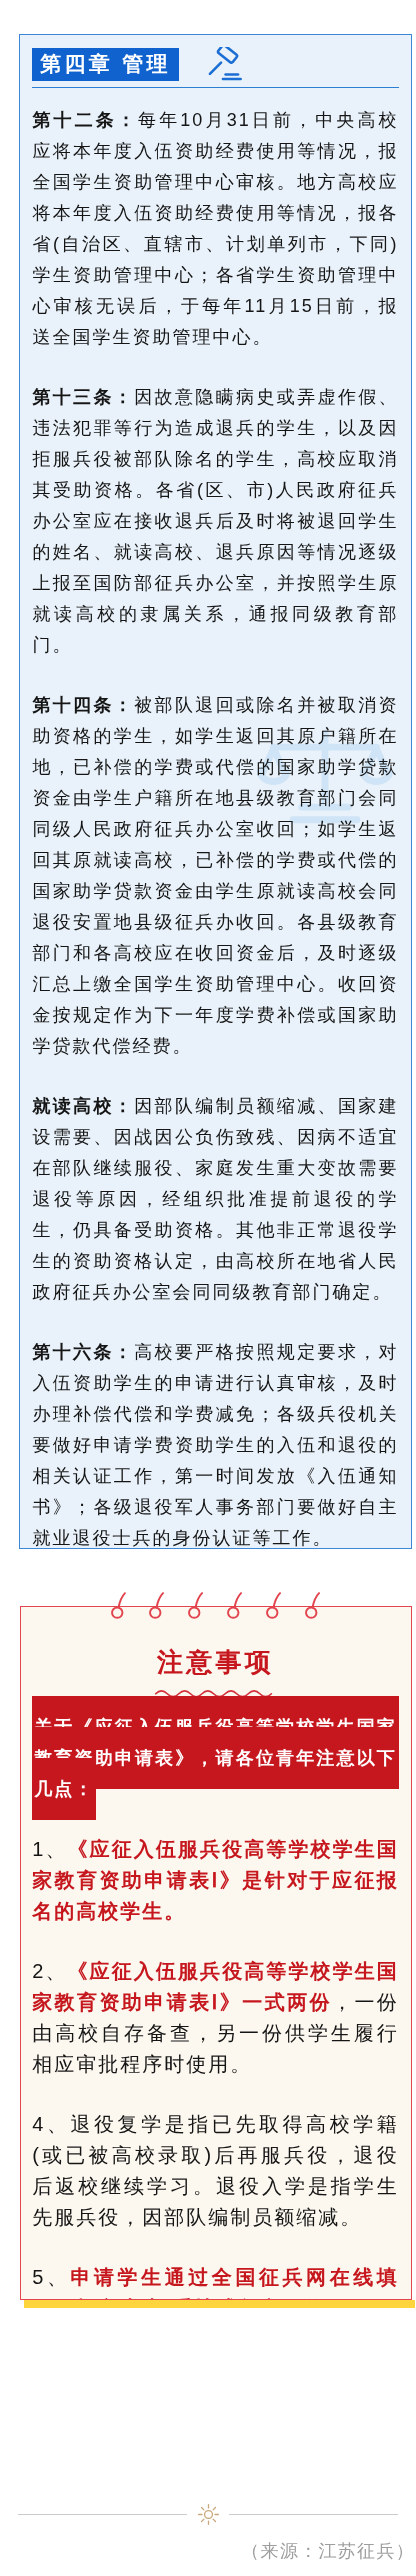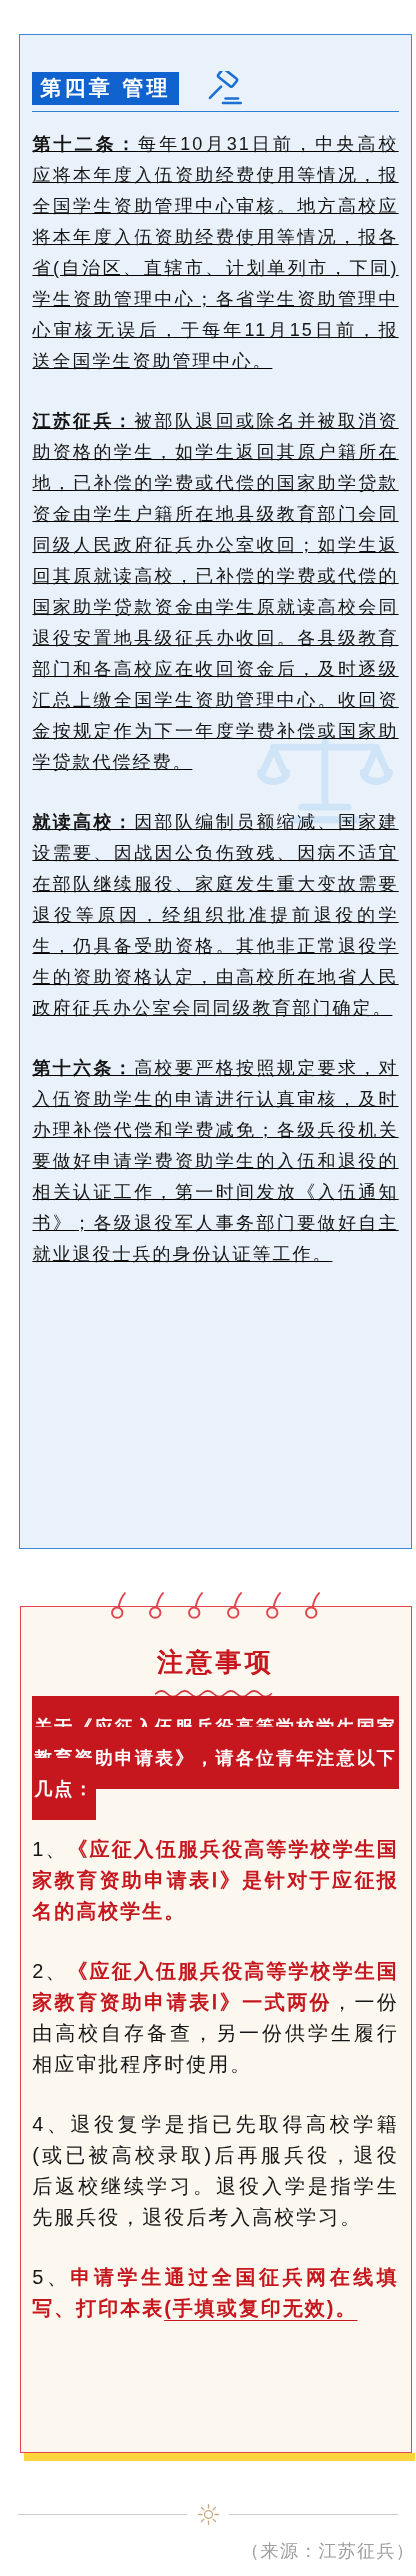--- a/index.html
+++ b/index.html
@@ -9,32 +9,32 @@
     --red_accent:#c6171e; --red_border:#e2454e; --notice_bg:#fcf8ef; --yellow_bar:#ffd53e;
     --divider_line:#cccccc; --sun_tan:#c9a87c; --source_text:#9e9e9e; --page_bg:#ffffff;
   }
   *{margin:0;padding:0;box-sizing:border-box;}
   body{background:#fff;font-family:"Liberation Sans", sans-serif;}
   .page{position:relative;width:416px;height:2576px;margin:0 auto;background:var(--page_bg);overflow:hidden;}
 
   
   .legal-box{position:absolute;left:19px;top:34px;width:393px;height:1515px;
     background:var(--blue_box_bg);border:1.3px solid var(--blue_border);padding:11.7px 12.4px 0;overflow:hidden;}
-  .chapter-header-row{display:flex;align-items:center;gap:25px;border-bottom:1.3px solid var(--header_rule);padding-bottom:4.6px;position:relative;z-index:1;margin-top:24px;}
+  .chapter-header-row{display:flex;align-items:center;gap:25px;border-bottom:1.3px solid var(--header_rule);padding-bottom:4.6px;position:relative;z-index:1;}
   .chapter-title{display:inline-block;background:var(--header_bg);color:var(--header_text);
     font-size:21px;font-weight:bold;letter-spacing:3.3px;padding:2px 7.8px 3.3px;white-space:nowrap;}
   .gavel{flex:0 0 auto;}
-  .articles{position:relative;z-index:1;margin-top:17px;text-decoration:underline;}
+  .articles{position:relative;z-index:1;margin-top:17px;}
   .article{font-size:18px;line-height:31px;letter-spacing:2px;color:var(--body_text);
     text-align:justify;margin:0 0 29px;}
   .article-label{font-weight:bold;}
   .watermark{position:absolute;right:14.3px;top:688px;width:144px;height:112px;z-index:0;pointer-events:none;}
 
   
-  .notice-box{position:absolute;left:19.5px;top:1606px;width:392px;height:847px;
+  .notice-box{position:absolute;left:19.5px;top:1606px;width:392px;height:694px;
     background:var(--notice_bg);border:1.3px solid var(--red_border);padding:0 11.7px;overflow:visible;}
   .notice-box::after{content:"";position:absolute;left:3.9px;right:-4.6px;bottom:-8.5px;height:7.8px;
     background:var(--yellow_bar);}
   .notice-inner{position:relative;width:100%;height:100%;overflow:hidden;}
   .coils{position:absolute;top:-15.6px;left:50%;transform:translateX(-50%);display:flex;gap:23.4px;z-index:2;}
   .coil{display:inline-block;line-height:0;}
   .notice-title{margin-top:38px;text-align:center;color:var(--red_accent);
     font-size:26px;font-weight:bold;letter-spacing:3.3px;}
   .wavy{display:block;margin:7.8px auto 0;}
   .notice-intro{margin-top:15.6px;font-size:18px;line-height:31px;letter-spacing:2px;text-align:justify;}
@@ -87,21 +87,22 @@
           <line x1="197" y1="40" x2="214" y2="78"></line>
           <path d="M176 78 A 21 15 0 0 0 218 78"></path>
           <line x1="78" y1="134" x2="152" y2="134"></line>
           <line x1="64" y1="154" x2="166" y2="154"></line>
         </g>
       </svg>
     </div>
 
     <div class="articles" id="articles">
         <p class="article"><b class="article-label">第十二条：</b><span class="article-text">每年10月31日前，中央高校应将本年度入伍资助经费使用等情况，报全国学生资助管理中心审核。地方高校应将本年度入伍资助经费使用等情况，报各省(自治区、直辖市、计划单列市，下同)学生资助管理中心；各省学生资助管理中心审核无误后，于每年11月15日前，报送全国学生资助管理中心。</span></p>
-        <p class="article"><b class="article-label">江苏征兵：</b><span class="article-text">被部队退回或除名并被取消资助资格的学生，如学生返回其原户籍所在地，已补偿的学费或代偿的国家助学贷款资金由学生户籍所在地县级教育部门会同同级人民政府征兵办公室收回；如学生返回其原就读高校，已补偿的学费或代偿的国家助学贷款资金由学生原就读高校会同退役安置地县级征兵办收回。各县级教育部门和各高校应在收回资金后，及时逐级汇总上缴全国学生资助管理中心。收回资金按规定作为下一年度学费补偿或国家助学贷款代偿经费。</span></p>
+        <p class="article"><b class="article-label">第十三条：</b><span class="article-text">因故意隐瞒病史或弄虚作假、违法犯罪等行为造成退兵的学生，以及因拒服兵役被部队除名的学生，高校应取消其受助资格。各省(区、市)人民政府征兵办公室应在接收退兵后及时将被退回学生的姓名、就读高校、退兵原因等情况逐级上报至国防部征兵办公室，并按照学生原就读高校的隶属关系，通报同级教育部门。</span></p>
+        <p class="article"><b class="article-label">第十四条：</b><span class="article-text">被部队退回或除名并被取消资助资格的学生，如学生返回其原户籍所在地，已补偿的学费或代偿的国家助学贷款资金由学生户籍所在地县级教育部门会同同级人民政府征兵办公室收回；如学生返回其原就读高校，已补偿的学费或代偿的国家助学贷款资金由学生原就读高校会同退役安置地县级征兵办收回。各县级教育部门和各高校应在收回资金后，及时逐级汇总上缴全国学生资助管理中心。收回资金按规定作为下一年度学费补偿或国家助学贷款代偿经费。</span></p>
         <p class="article"><b class="article-label">就读高校：</b><span class="article-text">因部队编制员额缩减、国家建设需要、因战因公负伤致残、因病不适宜在部队继续服役、家庭发生重大变故需要退役等原因，经组织批准提前退役的学生，仍具备受助资格。其他非正常退役学生的资助资格认定，由高校所在地省人民政府征兵办公室会同同级教育部门确定。</span></p>
         <p class="article"><b class="article-label">第十六条：</b><span class="article-text">高校要严格按照规定要求，对入伍资助学生的申请进行认真审核，及时办理补偿代偿和学费减免；各级兵役机关要做好申请学费资助学生的入伍和退役的相关认证工作，第一时间发放《入伍通知书》；各级退役军人事务部门要做好自主就业退役士兵的身份认证等工作。</span></p>
       </div>
   </section>
 
   <section class="notice-box">
     <div class="coils" id="coils">
         <span class="coil"><svg width="15.6" height="29" viewBox="0 0 24 44">
             <circle cx="10" cy="33" r="8" fill="none" stroke="var(--red_border)" stroke-width="3"></circle>
             <path d="M12 25 C 14 15, 17 8, 22 3" fill="none" stroke="var(--red_border)" stroke-width="3" stroke-linecap="round"></path>
@@ -129,21 +130,21 @@
       </div>
     <div class="notice-inner">
       <h2 class="notice-title">注意事项</h2>
       <svg class="wavy" width="125" height="9" viewBox="0 0 192 14">
         <path d="M3 9 q 9 -9 18 0 t 18 0 t 18 0 t 18 0 t 18 0 t 18 0 t 18 0 t 18 0 t 18 0 t 18 0" fill="none" stroke="#d2303a" stroke-width="2.5" stroke-linecap="round"></path>
       </svg>
       <p class="notice-intro"><mark class="intro-mark">关于《应征入伍服兵役高等学校学生国家教育资助申请表》，请各位青年注意以下几点：</mark></p>
       <div id="notice-items">
           <p class="notice-item"><span class="item-num">1、</span><span class="seg-red">《应征入伍服兵役高等学校学生国家教育资助申请表Ⅰ》是针对于应征报名的高校学生。</span></p>
           <p class="notice-item"><span class="item-num">2、</span><span class="seg-red">《应征入伍服兵役高等学校学生国家教育资助申请表Ⅰ》一式两份</span><span class="seg-black">，一份由高校自存备查，另一份供学生履行相应审批程序时使用。</span></p>
-          <p class="notice-item"><span class="item-num">4、</span><span class="seg-black">退役复学是指已先取得高校学籍(或已被高校录取)后再服兵役，退役后返校继续学习。退役入学是指学生先服兵役，退役后考入高校学习。</span></p>
+          <p class="notice-item"><span class="item-num">4、</span><span class="seg-black">退役复学是指已先取得高校学籍(或已被高校录取)后再服兵役，退役后返校继续学习。退役入学是指学生先服兵役，因部队编制员额缩减。</span></p>
           <p class="notice-item"><span class="item-num">5、</span><span class="seg-red">申请学生通过全国征兵网在线填写、打印本表</span><span class="seg-red-em">(手填或复印无效)。</span></p>
         </div>
     </div>
   </section>
 
   <div class="divider">
     <span class="dline"></span>
     <span class="sun">
       <svg width="21" height="21" viewBox="0 0 32 32">
         <g stroke="#c9a87c" stroke-width="2" fill="none" stroke-linecap="round">

